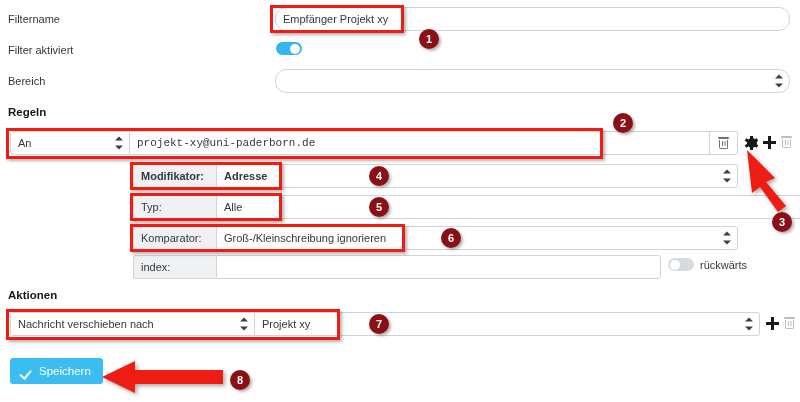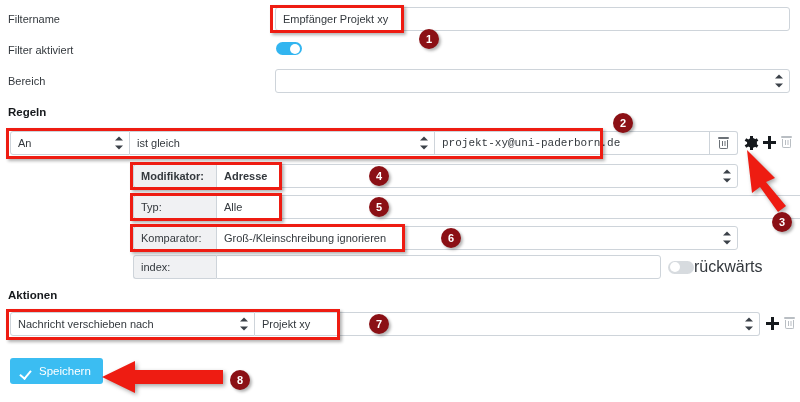--- a/index.html
+++ b/index.html
@@ -11,21 +11,21 @@
     font-size: 11px;
     color: #2b2f33;
     position: relative;
     overflow: hidden;
   }
 
   
   .ctrl {
     background: #fff;
     border: 1px solid #ced4da;
-    border-radius: 3px;
+    border-radius: 11px;
     height: 24px;
     display: flex;
     align-items: center;
     font-size: 11px;
     color: #33383d;
     padding: 0 7px;
     position: relative;
   }
   .ctrl.select { padding-right: 20px; }
   .updown {
@@ -174,21 +174,21 @@
     position:absolute;
     width:20px; height:20px; border-radius:50%;
     background:#8b1015; color:#fff;
     font-size:11px; font-weight:bold;
     display:flex; align-items:center; justify-content:center;
     box-shadow: 2px 2px 3px rgba(0,0,0,.30);
     z-index: 31;
   }
   .arrow { position:absolute; z-index:30; pointer-events:none;
            filter: drop-shadow(2px 2px 2px rgba(0,0,0,.35)); }
-  .rueck { position:absolute; display:flex; align-items:center; font-size:16px; color:#33383d;}
+  .rueck { position:absolute; display:flex; align-items:center; gap:6px; font-size:11px; color:#33383d;}
 </style>
 </head>
 <body>
 
 <div class="row-label" style="top:13px;">Filtername</div>
 <div class="fld" style="left:275px; top:7px; width:515px;">
   <div class="ctrl">
     <span>Empfänger Projekt xy</span>
   </div>
 </div>
@@ -208,27 +208,20 @@
         <i class="dn"></i>
       </span>
   </div>
 </div>
 
 <div class="section-head" style="top:106px;">Regeln</div>
 
 <div class="fld igroup" style="left:10px; top:131px; width:728px;">
   <div class="body first" style="flex:0 0 120px; padding-right:27px; position:relative;">
     <span>An</span>
-    <span class="updown">
-        <i class="up"></i>
-        <i class="dn"></i>
-      </span>
-  </div>
-  <div class="body nolb" style="flex:0 0 305px; padding-right:20px;">
-    <span>ist gleich</span>
     <span class="updown">
         <i class="up"></i>
         <i class="dn"></i>
       </span>
   </div>
   <div class="body nolb" style="flex:1 1 auto;font-family:Liberation Mono, monospace;">
     <span>projekt-xy@uni-paderborn.de</span>
   </div>
   <div class="gbtn">
     <span class="ic-trash" style="color:#6b7177;">

